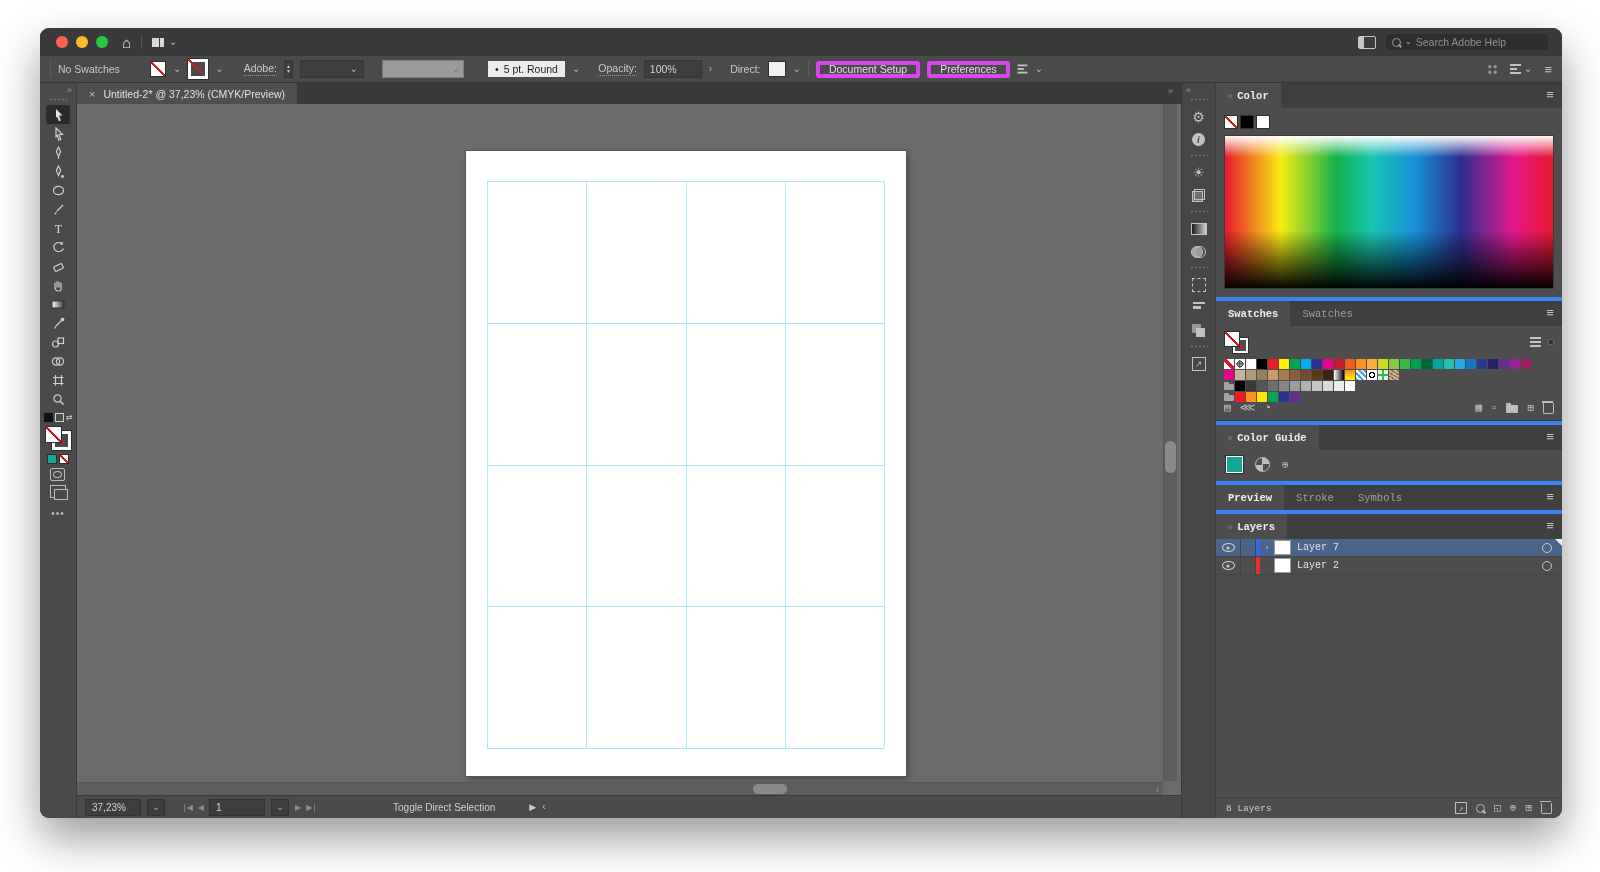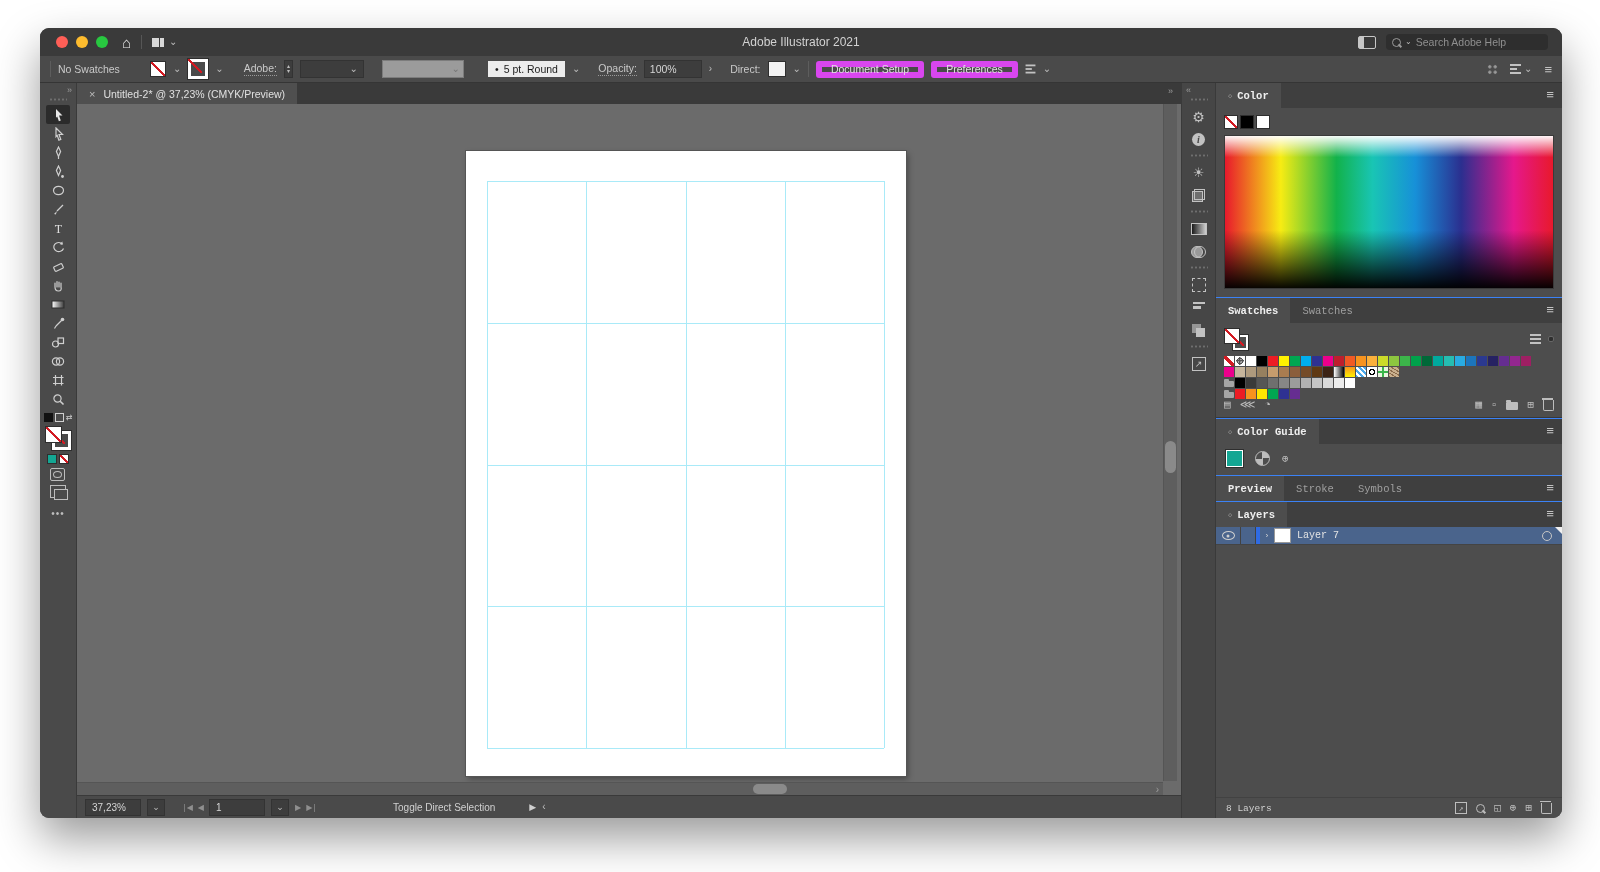--- a/index.html
+++ b/index.html
@@ -39,21 +39,21 @@
   .swatch-stroke-none{width:14px;height:14px;border:3px solid #fff;box-shadow:0 0 0 1px #2e2e2e;background:#4a4a4a;position:relative;}
   .swatch-stroke-none::after{content:"";position:absolute;left:-3px;top:-3px;width:14px;height:14px;
     background-image:linear-gradient(45deg,transparent 44%,#d21a22 44%,#d21a22 56%,transparent 56%);}
   .field{background:#3d3d3d;border:1px solid #333;height:16px;display:flex;align-items:center;
          padding:0 5px;color:#d6d6d6;}
   .stepper{display:flex;flex-direction:column;justify-content:center;background:#3d3d3d;border:1px solid #333;
            height:16px;padding:0 2px;font-size:6px;color:#bbb;line-height:.9;}
   .disabled-dd{width:74px;height:16px;background:#9b9b9b;border:1px solid #7c7c7c;display:flex;align-items:center;justify-content:flex-end;padding:0 3px;}
   .white-dd{height:16px;background:#ececec;color:#1c1c1c;display:flex;align-items:center;gap:5px;padding:0 7px;font-size:10.5px;}
   .mini-style{width:16px;height:14px;background:#f2f2f2;border:1px solid #2e2e2e;}
-  .btn-outline{height:17px;border:6px solid #d946ef;border-radius:3px;display:flex;align-items:center;
+  .btn-outline{height:17px;border:4px solid #d946ef;border-radius:3px;display:flex;align-items:center;
                padding:0 9px;color:#e0e0e0;background:transparent;font-size:10.5px;}
   .cb-right{margin-left:auto;display:flex;align-items:center;gap:12px;}
   .dotgrid{width:11px;height:11px;background:
     radial-gradient(circle,#9a9a9a 1.4px,transparent 1.6px) 0 0/5.5px 5.5px;}
   .align-ic{display:flex;flex-direction:column;gap:2px;}
   .align-ic i{display:block;height:2px;background:#c2c2c2;}
   .align-ic i:nth-child(1){width:11px;} .align-ic i:nth-child(2){width:7px;} .align-ic i:nth-child(3){width:11px;}
   .hamb{font-size:13px;color:#c2c2c2;line-height:1;}
   
   .main{flex:1;display:flex;min-height:0;}
@@ -132,21 +132,21 @@
   .d-align i{display:block;height:2.4px;background:#c2c2c2;}
   .d-align i:nth-child(1){width:12px;}.d-align i:nth-child(2){width:8px;}
   .d-path{position:relative;width:13px;height:13px;}
   .d-path i{position:absolute;width:9px;height:9px;background:#c2c2c2;display:block;}
   .d-path i:first-child{left:0;top:0;opacity:.65;}
   .d-path i:last-child{right:0;bottom:0;}
   .d-export{width:12px;height:12px;border:1px solid #c2c2c2;position:relative;font-size:9px;display:flex;align-items:center;justify-content:center;}
   
   .panels{width:346px;background:#4d4d4d;display:flex;flex-direction:column;flex:0 0 auto;position:relative;font-family:Liberation Mono, monospace;}
   .pg-header{height:25px;background:#3f3f3f;display:flex;align-items:flex-end;position:relative;flex:0 0 auto;
-             border-top:1px solid #3b82f6;}
+             border-top:4px solid #3b82f6;}
   .ptab{height:25px;display:flex;align-items:center;gap:5px;padding:0 12px;font-size:10.5px;color:#9f9f9f;}
   .ptab.active{background:#4d4d4d;color:#efefef;font-weight:bold;}
   .ptab .dia{font-size:7px;color:#8f8f8f;}
   .p-menu{position:absolute;right:8px;top:6px;font-size:13px;color:#c2c2c2;line-height:1;}
   .color-mini{display:flex;gap:2px;padding:7px 0 4px 8px;}
   .cmini{width:12px;height:12px;border:1px solid #2e2e2e;}
   .cmini.none{background:#fff;background-image:linear-gradient(45deg,transparent 42%,#d21a22 42%,#d21a22 58%,transparent 58%);}
   .spectrum{margin:2px 8px 8px 8px;height:152px;border:1px solid #3a3a3a;
     background:
       linear-gradient(to bottom, rgba(255,255,255,.96) 0%, rgba(255,255,255,0) 14%, rgba(0,0,0,0) 62%, rgba(0,0,0,.97) 100%),
@@ -227,21 +227,20 @@
       <span class="light" id="light-min" style="background: rgb(254, 188, 46);"></span>
       <span class="light" id="light-zoom" style="background: rgb(40, 200, 64);"></span>
     </div>
     <span class="tb-home">⌂</span>
     <span class="tb-sep"></span>
     <span class="ws-icon">
         <i class="ws-a"></i>
         <i class="ws-b"></i>
       </span>
     <span class="chev" style="margin-left:5px">⌄</span>
-    <div class="tb-title">Adobe Illustrator 2021</div>
     <div class="tb-right">
       <span class="panel-toggle"></span>
       <div class="searchbox">
         <span class="mag"></span>
         <span class="chev" style="font-size:8px">⌄</span>
         <span class="search-ph">Search Adobe Help</span>
       </div>
     </div>
   </div>
 
@@ -697,20 +696,31 @@
               <span class="eye"></span>
             </span>
             <span class="l-lockcol"></span>
             <span class="l-strip" style="background:#2f6be4"></span>
             <span class="l-chev">›</span>
             <span class="l-thumb"></span>
             <span>Layer 7</span>
             <span class="l-target"></span>
             <span class="l-corner"></span>
           </div>
+          <div class="lrow">
+            <span class="l-eyecol">
+              <span class="eye"></span>
+            </span>
+            <span class="l-lockcol"></span>
+            <span class="l-strip" style="background:#ee2b2e"></span>
+            <span class="l-chev"></span>
+            <span class="l-thumb"></span>
+            <span>Layer 2</span>
+            <span class="l-target"></span>
+          </div>
         </div>
       <div class="layers-bottom">
         <span class="lb-count">8 Layers</span>
         <span class="right">
           <span class="ci-export">
               <span>↗</span>
             </span>
           <span class="ci-mag"></span>
           <span class="sbi">◱</span>
           <span class="sbi">⊕</span>

